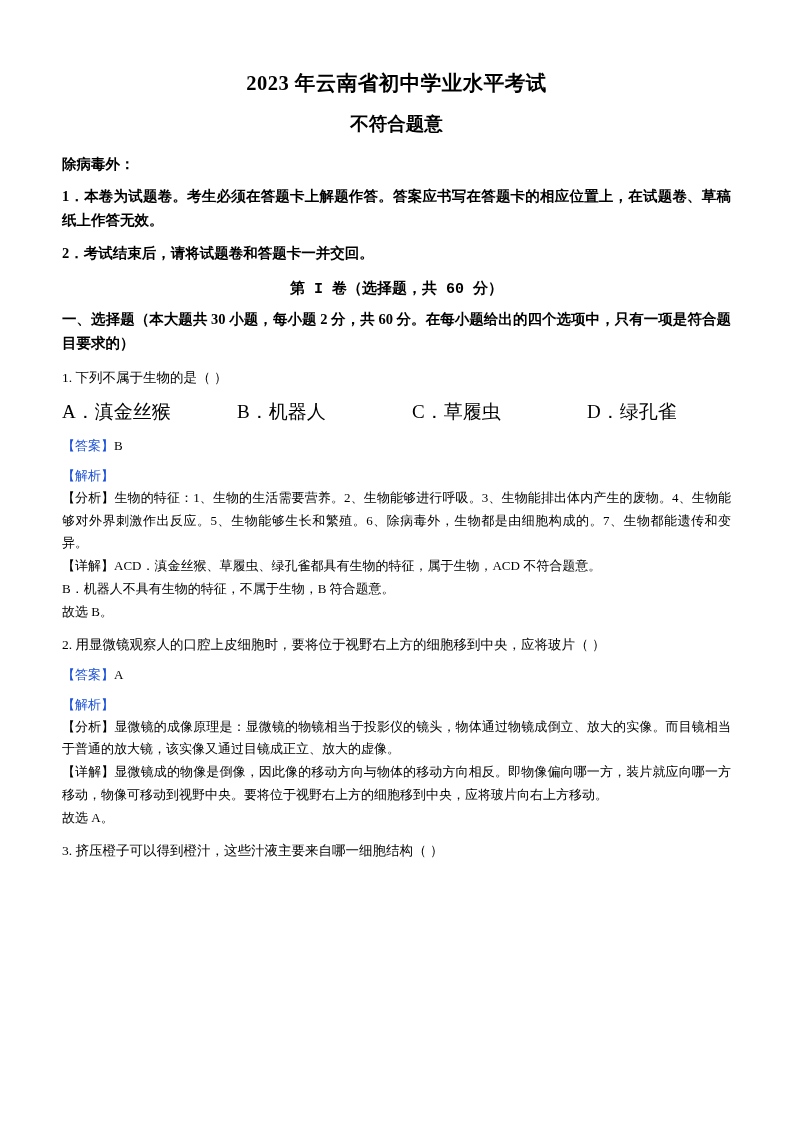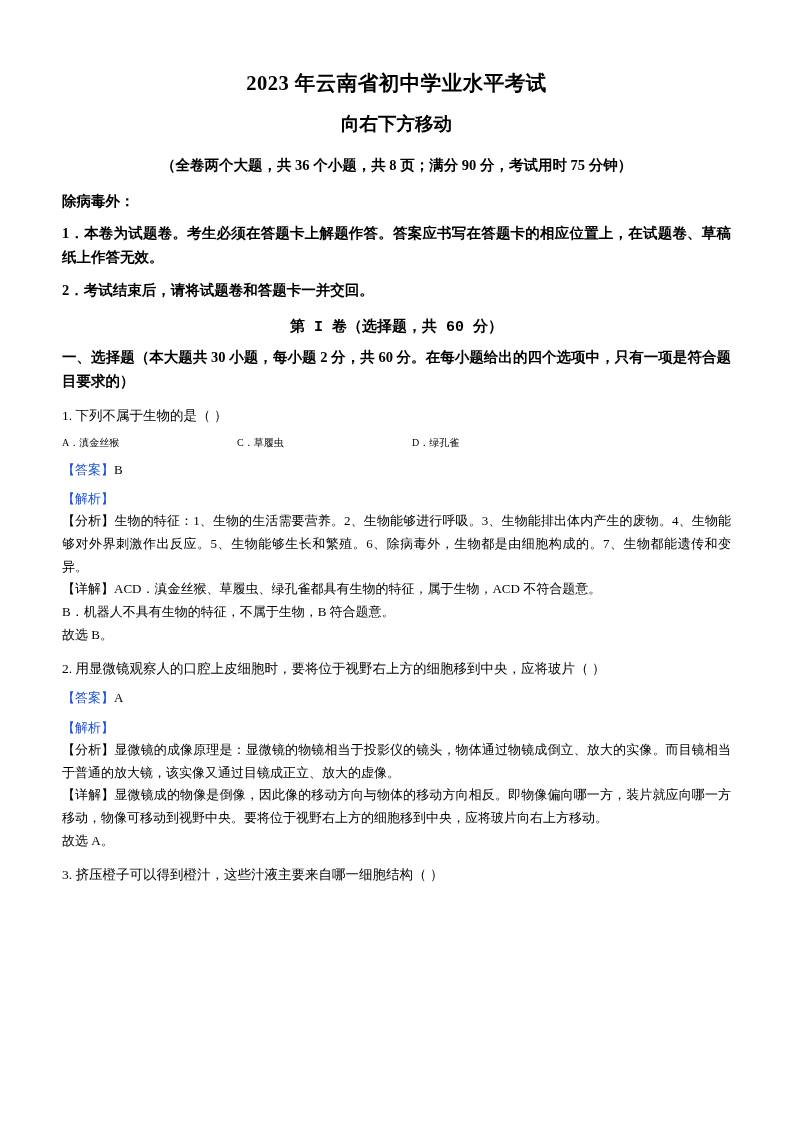--- a/index.html
+++ b/index.html
@@ -70,21 +70,21 @@
     line-height: 1.65;
     text-align: justify;
   }
   .q-stem {
     font-size: 13.5px;
     margin: 11px 0 0 0;
     line-height: 1.6;
   }
   .options {
     display: flex;
-    font-size: 10px;
+    font-size: 19px;
     margin: 8px 0 0 0;
     line-height: 1.6;
     align-items: center;
   }
   .options .opt {
     flex: 0 0 auto;
   }
   .opt-w1 { width: 175px; }
   .opt-w2 { width: 175px; }
   .opt-w3 { width: 175px; }
@@ -102,34 +102,34 @@
     line-height: 1.75;
     text-align: justify;
   }
 </style>
 </head>
 <body>
 
 <div class="page">
 
   <h1 class="title-main">2023 年云南省初中学业水平考试</h1>
-  <h2 class="title-sub">向右下方移动</h2>
-  <p class="exam-note">（全卷两个大题，共 36 个小题，共 8 页；满分 90 分，考试用时 75 分钟）</p>
+  <h2 class="title-sub">不符合题意</h2>
 
   <p class="notice-head">除病毒外：</p>
   <p class="notice-item">1．本卷为试题卷。考生必须在答题卡上解题作答。答案应书写在答题卡的相应位置上，在试题卷、草稿纸上作答无效。</p>
   <p class="notice-item">2．考试结束后，请将试题卷和答题卡一并交回。</p>
 
   <p class="section-center">第 I 卷（选择题，共 60 分）</p>
   <p class="section-head">一、选择题（本大题共 30 小题，每小题 2 分，共 60 分。在每小题给出的四个选项中，只有一项是符合题目要求的）</p>
 
   <div>
     <p class="q-stem">1. 下列不属于生物的是（      ）</p>
     <div class="options">
       <span class="opt opt-w1">A．滇金丝猴</span>
+      <span class="opt opt-w2">B．机器人</span>
       <span class="opt opt-w3">C．草履虫</span>
       <span class="opt">D．绿孔雀</span>
     </div>
     <p class="label-blue"><span>【答案】</span><span class="ans-value">B</span></p>
     <p class="label-blue">【解析】</p>
     <p class="para"><span>【分析】</span><span>生物的特征：1、生物的生活需要营养。2、生物能够进行呼吸。3、生物能排出体内产生的废物。4、生物能够对外界刺激作出反应。5、生物能够生长和繁殖。6、除病毒外，生物都是由细胞构成的。7、生物都能遗传和变异。</span></p>
     <p class="para"><span>【详解】</span><span>ACD．滇金丝猴、草履虫、绿孔雀都具有生物的特征，属于生物，ACD 不符合题意。</span></p>
     <p class="para">B．机器人不具有生物的特征，不属于生物，B 符合题意。</p>
     <p class="para">故选 B。</p>
   </div>

